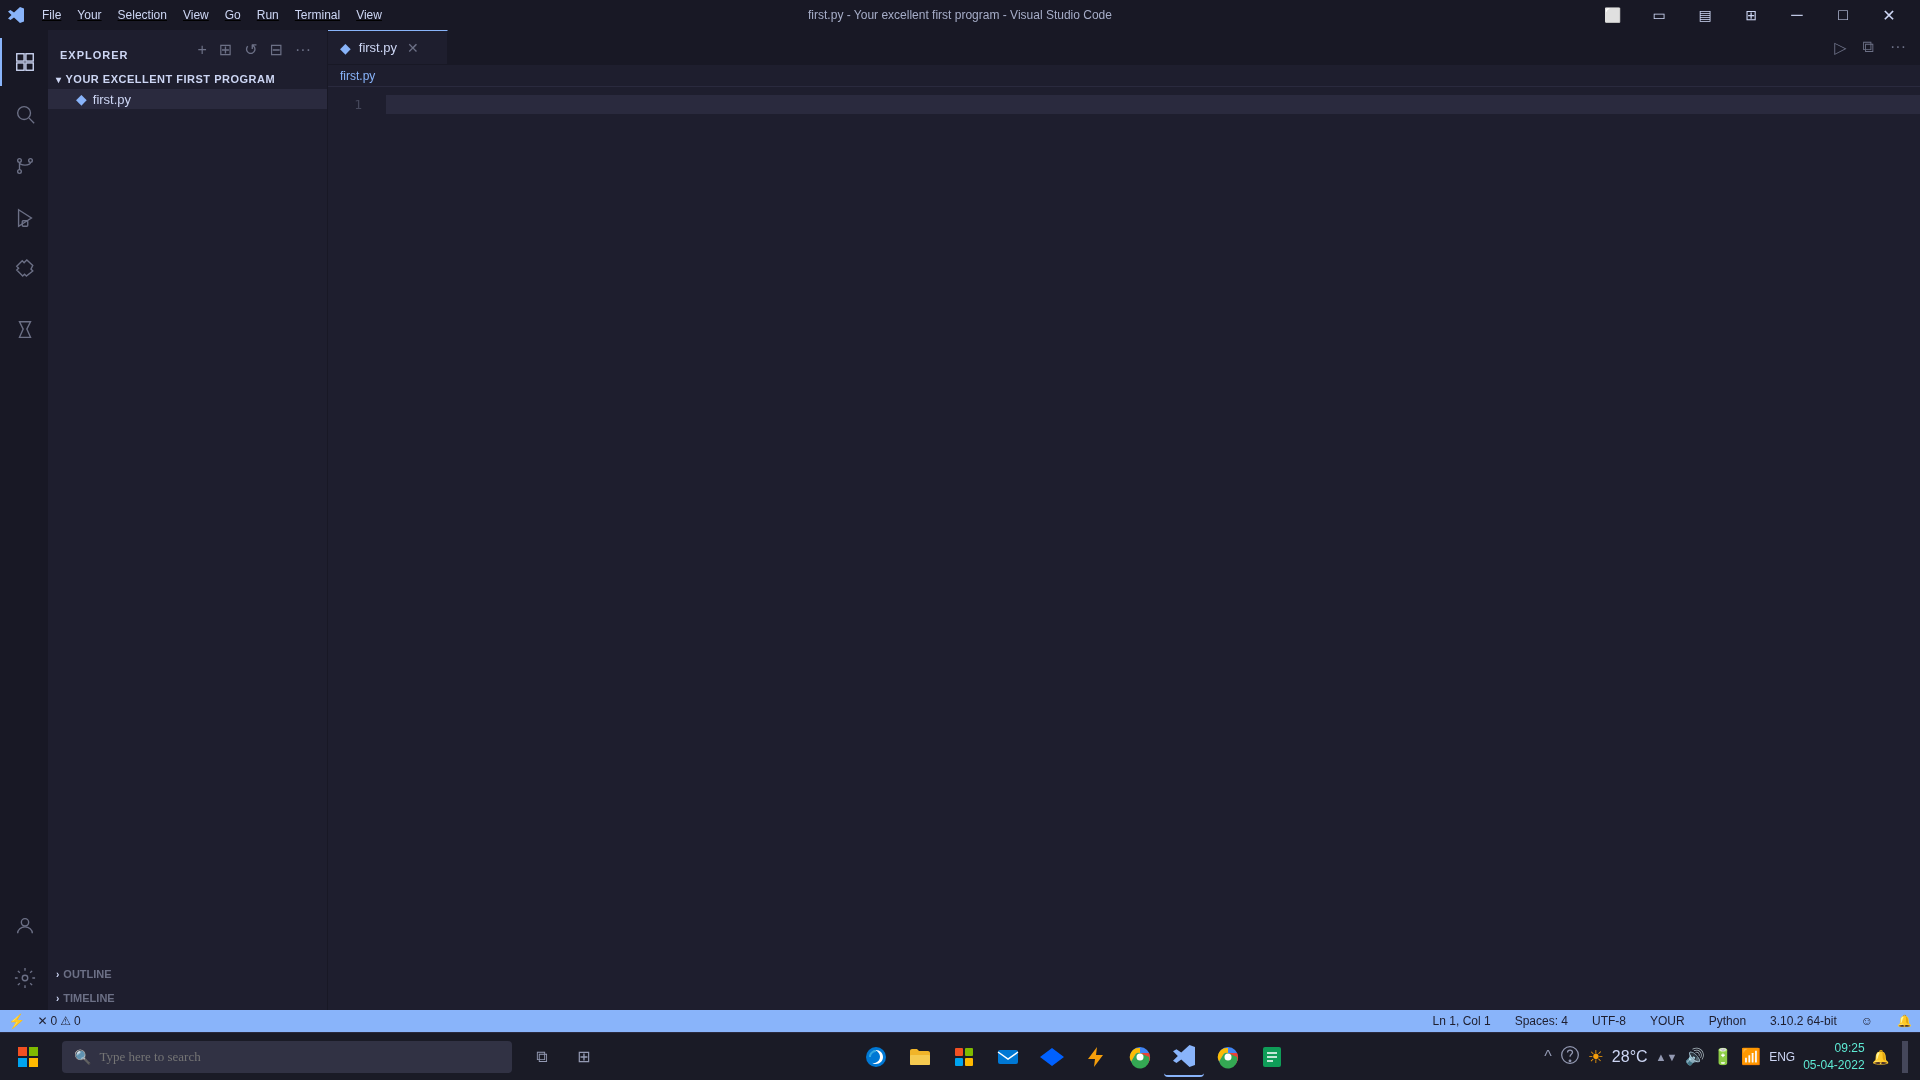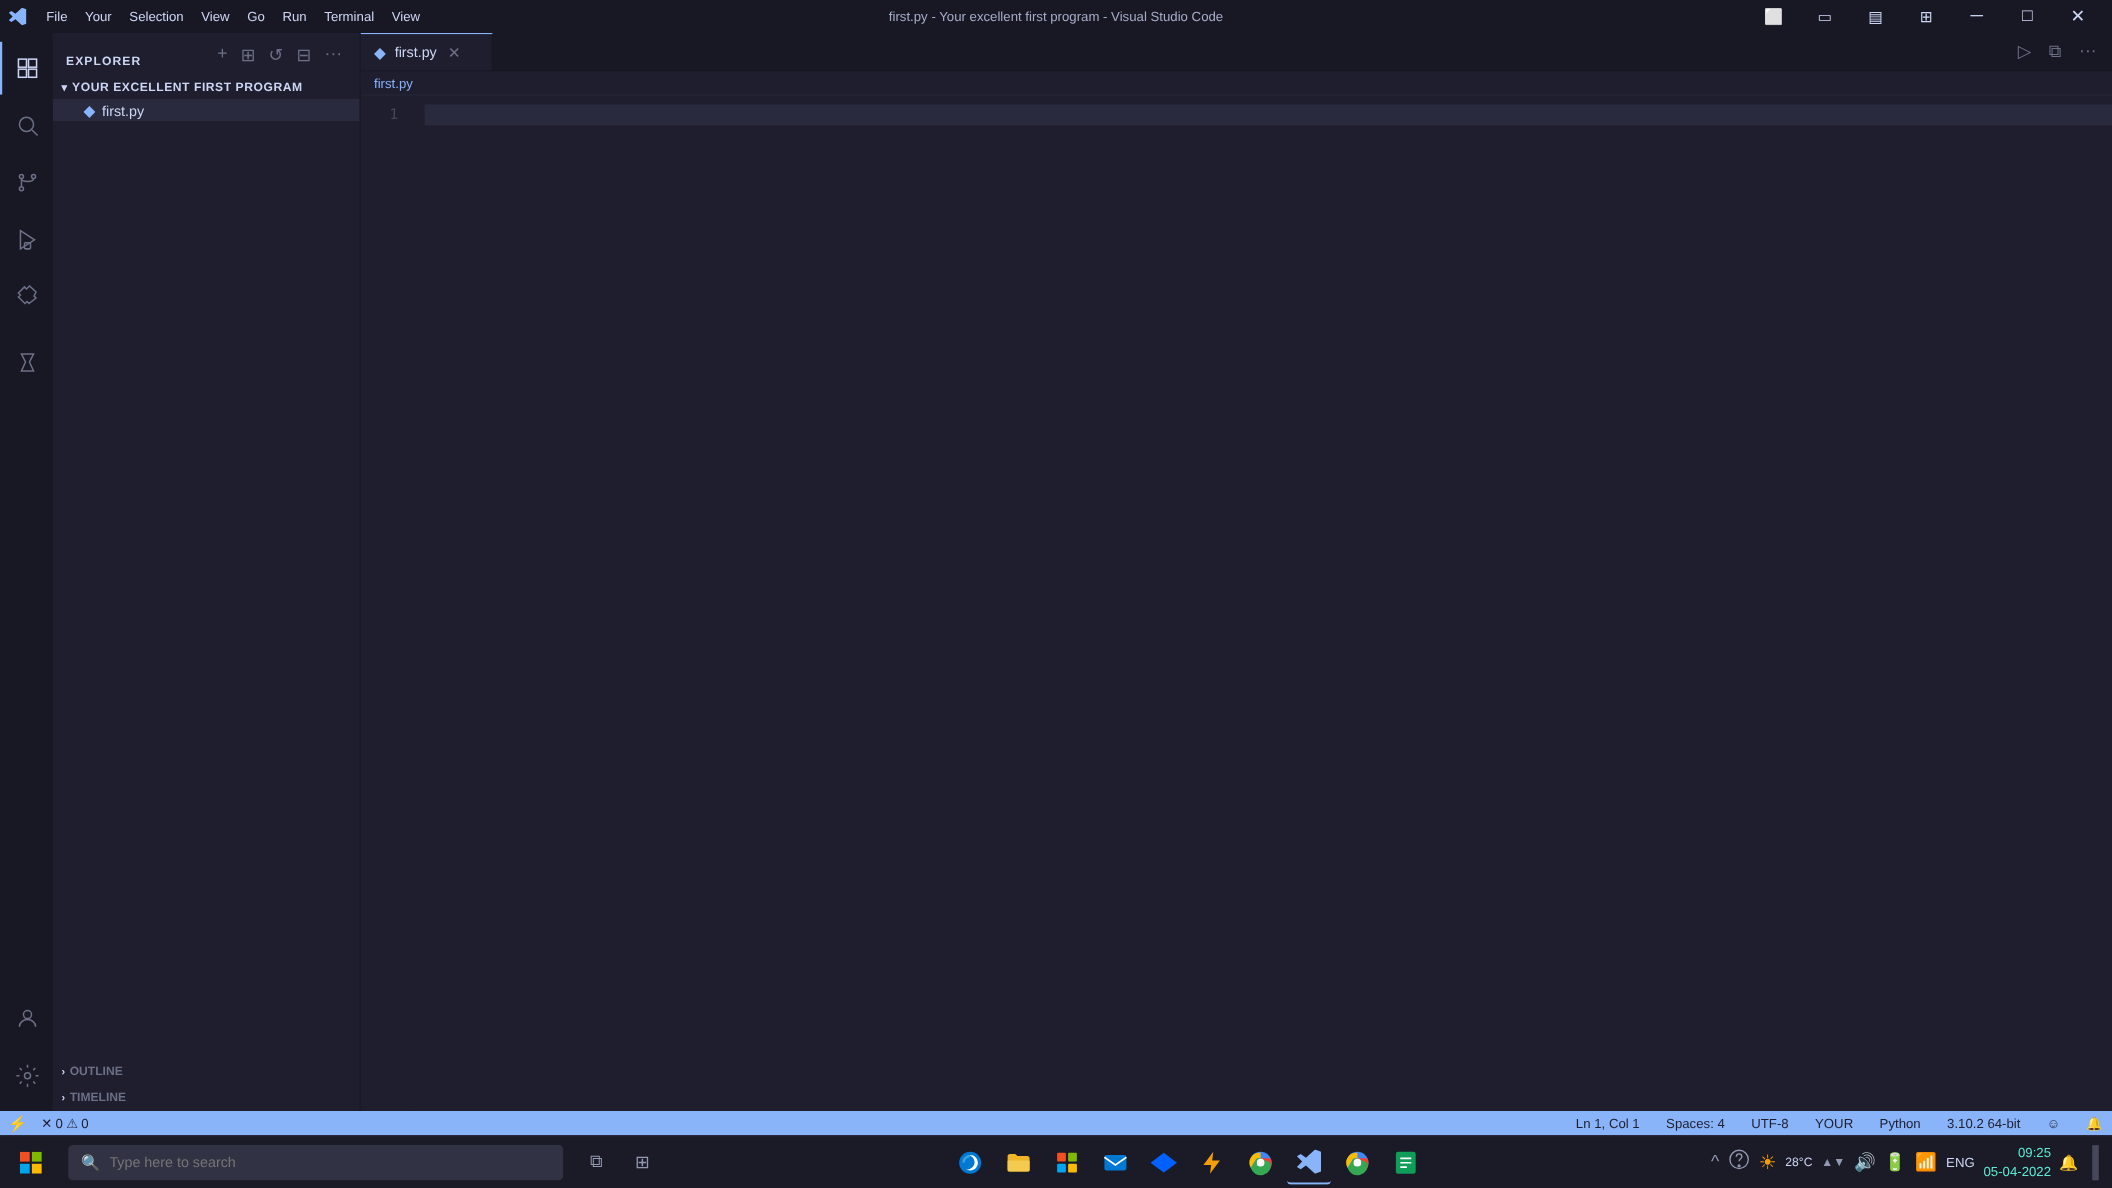--- a/index.html
+++ b/index.html
@@ -5,21 +5,21 @@
     * { margin: 0; padding: 0; box-sizing: border-box; }
     body { width: 1920px; height: 1080px; overflow: hidden; font-family: 'Segoe UI', sans-serif; background: #1e1e2e; }
 
     
     #titlebar {
       width: 100%; height: 30px; background: #181825;
       display: flex; align-items: center; justify-content: space-between;
       padding: 0 8px; user-select: none;
     }
     #titlebar-left { display: flex; align-items: center; gap: 6px; }
-    .menu-bar { display: flex; gap: 0; }
+    .menu-bar { display: flex; gap: 0; text-decoration: underline; }
     .menu-item {
       padding: 4px 8px; font-size: 12px; color: #cdd6f4;
       cursor: pointer;
     }
     #titlebar-center { position: absolute; left: 50%; transform: translateX(-50%); font-size: 12px; color: #a6adc8; }
     #titlebar-right { display: flex; gap: 0; }
     .win-btn {
       width: 46px; height: 30px; display: flex; align-items: center; justify-content: center;
       font-size: 16px; color: #cdd6f4; cursor: pointer; background: transparent;
       border: none;
@@ -358,21 +358,21 @@
       <svg width="20" height="20" viewBox="0 0 20 20">
         <rect x="0" y="0" width="9" height="9" fill="#f25022"></rect>
         <rect x="11" y="0" width="9" height="9" fill="#7fba00"></rect>
         <rect x="0" y="11" width="9" height="9" fill="#00a4ef"></rect>
         <rect x="11" y="11" width="9" height="9" fill="#ffb900"></rect>
       </svg>
     </div>
 
     <div id="search-bar">
       <span class="search-icon">🔍</span>
-      <input type="text" style="color: #14b8a6;" placeholder="Type here to search">
+      <input type="text" style="color: #14b8a6; font-family: Liberation Serif, serif;" placeholder="Type here to search">
     </div>
 
     <div class="taskbar-icon" style="font-size:16px; color:#9399b2;">⧉</div>
     <div class="taskbar-icon" style="font-size:16px; color:#9399b2;">⊞</div>
 
     <div class="taskbar-center">
 
       <div class="taskbar-icon">
         <svg width="24" height="24" viewBox="0 0 24 24">
           <circle cx="12" cy="12" r="10" fill="#0078d4"></circle>
@@ -458,21 +458,21 @@
 
       <span class="sys-icon">
         <svg width="20" height="20" viewBox="0 0 24 24" fill="none" stroke="#9399b2" stroke-width="1.5">
           <circle cx="12" cy="12" r="10"></circle>
             <path d="M9 9c0-1.7 1.3-3 3-3s3 1.3 3 3c0 2-3 2.5-3 5"></path>
             <circle cx="12" cy="19" r="1" fill="#9399b2"></circle>
         </svg>
       </span>
 
       <span class="sys-icon" style="color:#f59e0b; font-size:18px">☀</span>
-      <span style="color:#cdd6f4; font-size:11px">28°C</span>
+      <span style="color:#cdd6f4; font-size:16px">28°C</span>
 
       <span class="sys-icon" style="color:#9399b2; font-size:11px">▲▼</span>
 
       <span class="sys-icon" style="color:#9399b2">🔊</span>
 
       <span class="sys-icon" style="color:#9399b2">🔋</span>
 
       <span class="sys-icon" style="color:#9399b2">📶</span>
 
       <span style="color:#cdd6f4; font-size:12px">ENG</span>

